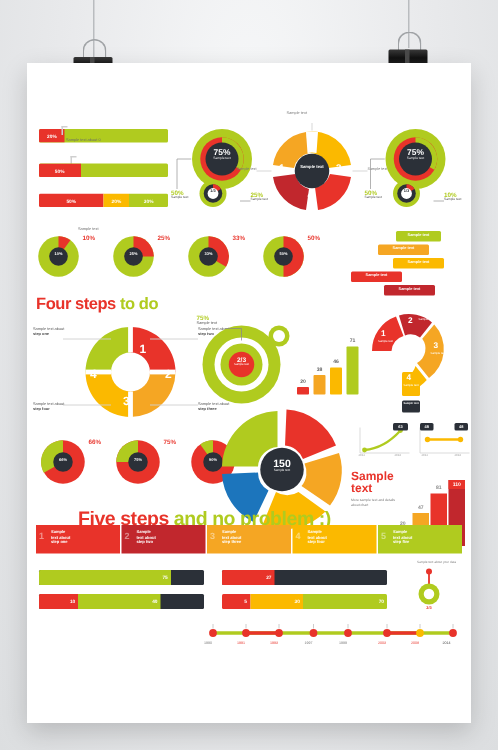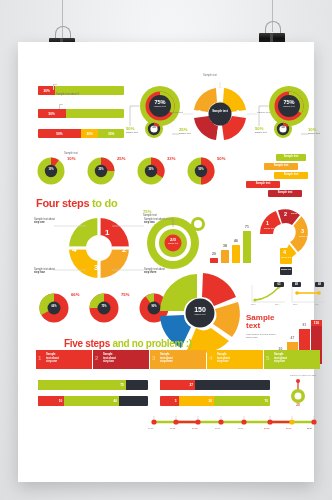--- a/index.html
+++ b/index.html
@@ -17,21 +17,21 @@
   .clip .body{position:absolute;left:0;top:6px;width:26px;height:14px;
      background:linear-gradient(180deg,#3a3a3a 0%,#111 40%,#2c2c2c 100%);
      border-radius:1px;}
   .clip .body:after{content:"";position:absolute;left:11px;top:0;width:3px;height:14px;
      background:#4a4a4a;}
   .clip .arm{position:absolute;left:6px;top:-6px;width:14px;height:13px;
      border:1.4px solid #9fa2a5;border-bottom:none;border-radius:8px 8px 0 0;}
   
   .poster{position:absolute;left:18px;top:42px;width:296px;height:440px;
      background:#ffffff;box-shadow:0 6px 16px rgba(0,0,0,.18);}
-  .sheet{position:absolute;left:12px;top:0;width:296px;height:372px;}
+  .sheet{position:absolute;left:0;top:0;width:296px;height:372px;}
   .abs{position:absolute;}
   
   .t{font-size:2.6px;line-height:1.25;color:#555;letter-spacing:0;}
   .tw{color:#fff;}
   .bold{font-weight:bold;}
   .pct-red{color:#e8332a;font-weight:bold;font-size:4.2px;}
   .pct-green{color:#b0cb1f;font-weight:bold;font-size:4.2px;}
   
   .h1{font-size:11px;font-weight:bold;letter-spacing:-.3px;}
   .h1 .a{color:#e8332a;}
@@ -430,21 +430,21 @@
       <rect x="25" y="17" width="11" height="35" fill="#e8332a"></rect>
       <rect x="37" y="8" width="11" height="44" fill="#c1272d"></rect>
       <rect x="37" y="8" width="11" height="6" fill="#e8332a"></rect>
     </svg>
     <div class="abs bold" style="left:1px;top:35px;width:11px;text-align:center;font-size:3.4px;color:#888;">20</div>
     <div class="abs bold" style="left:13px;top:24px;width:11px;text-align:center;font-size:3.4px;color:#888;">47</div>
     <div class="abs bold" style="left:25px;top:11px;width:11px;text-align:center;font-size:3.4px;color:#888;">81</div>
     <div class="abs bold" style="left:37px;top:8.5px;width:11px;text-align:center;font-size:3.4px;color:#fff;">110</div>
   </div>
 
-  <div class="abs h1" style="left:6px;top:296px;font-size:10px;padding-left:28px;">
+  <div class="abs h1" style="left:6px;top:296px;font-size:13px;padding-left:28px;">
     <span class="a">Five steps</span>
     <span class="b">and no problem :)</span>
   </div>
 
   <div class="abs" style="left:6px;top:308px;width:284px;height:20px;display:flex;gap:1px;">
     <div class="abs" style="left:0;top:0;width:56px;height:19px;background:#e8332a;">
       <div class="abs bold" style="left:2px;top:5px;font-size:6px;color:rgba(255,255,255,.45);">1</div>
       <div class="abs" style="left:10px;top:3px;color:#fff;font-size:2.7px;line-height:1.3;font-weight:bold;">
         <div>Sample</div>
         <div>text about</div>

